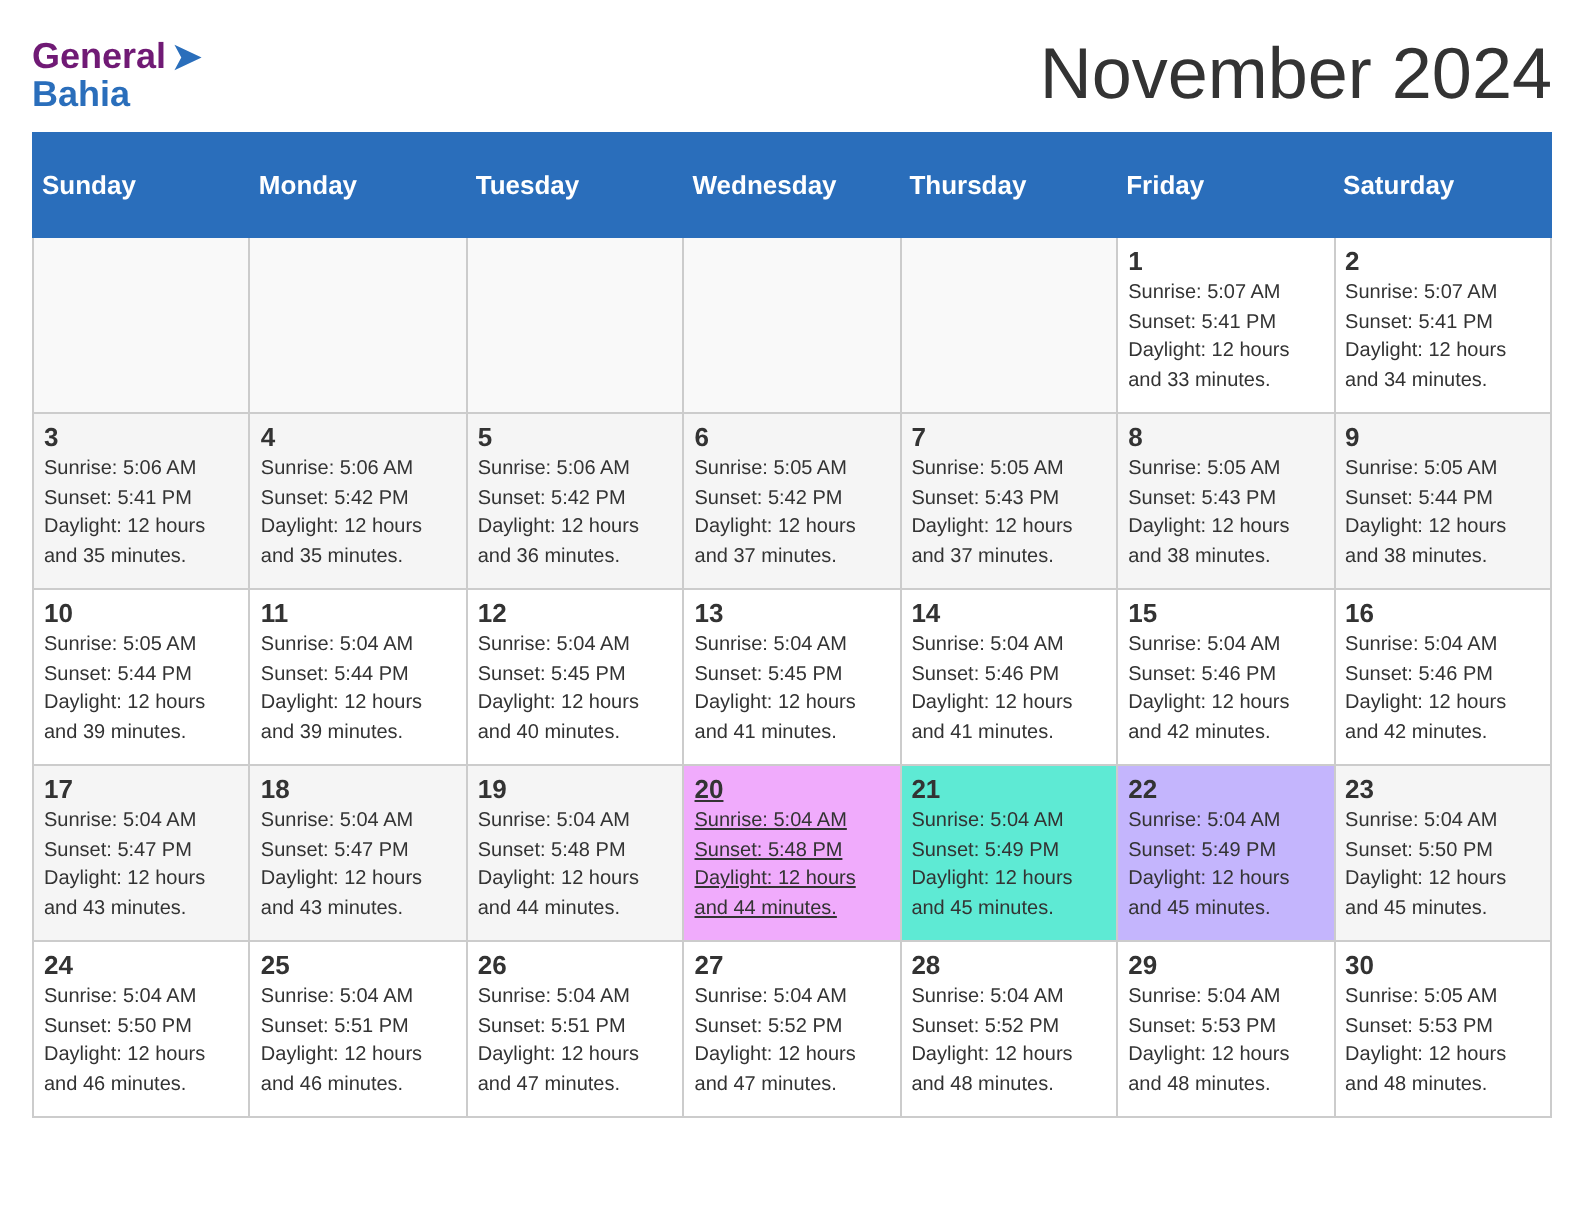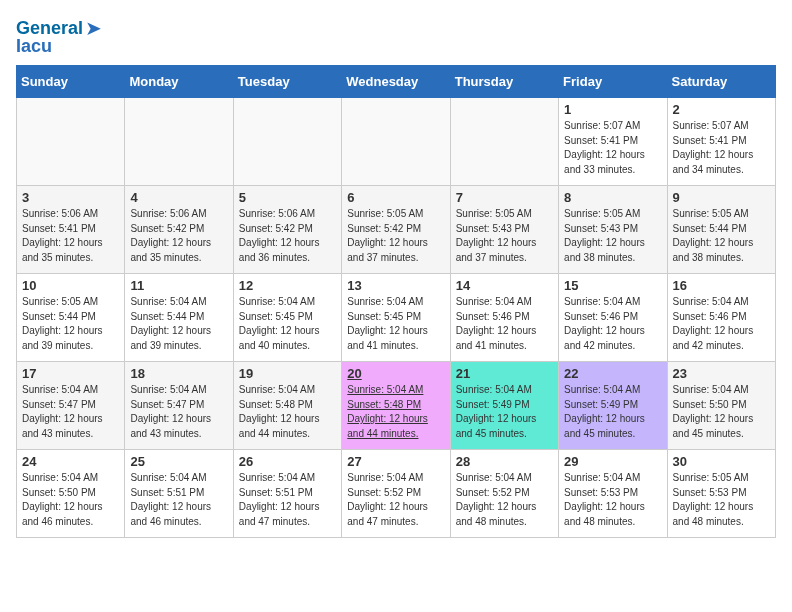--- a/index.html
+++ b/index.html
@@ -34,21 +34,21 @@
       color: #555;
     }
     table {
       width: 100%;
       border-collapse: collapse;
       table-layout: fixed;
     }
     th {
       background: #2a6ebb;
       color: #fff;
-      padding: 8px 4px;
+      padding: 18px 4px;
       font-size: 13px;
       text-align: left;
       border: 1px solid #2a6ebb;
     }
     td {
       vertical-align: top;
       padding: 4px 5px;
       font-size: 10.5px;
       color: #333;
       border: 1px solid #ccc;
@@ -76,27 +76,28 @@
       background: #f5f5f5;
     }
   </style>
 </head>
 <body>
 
 <div class="header-section">
   <div class="logo">
     <div style="display:flex;flex-direction:column;align-items:flex-start;">
       <div style="display:flex;align-items:center;gap:2px;">
-        <span style="font-size:18px;font-weight:bold;color:#0369a1;">General</span>
+        <span style="font-size:18px;font-weight:bold;color:#701a75;">General</span>
         <span style="color:#2a6ebb;font-size:20px;">➤</span>
       </div>
-      <span style="font-size:18px;font-weight:bold;color:#2a6ebb;margin-top:-4px;">Iacu</span>
+      <span style="font-size:18px;font-weight:bold;color:#2a6ebb;margin-top:-4px;">Bahia</span>
     </div>
   </div>
   <div class="title-section">
+    <div class="month-title">November 2024</div>
   </div>
 </div>
 
 <table>
   <thead>
     <tr>
     <th>Sunday</th>
         <th>Monday</th>
         <th>Tuesday</th>
         <th>Wednesday</th>

